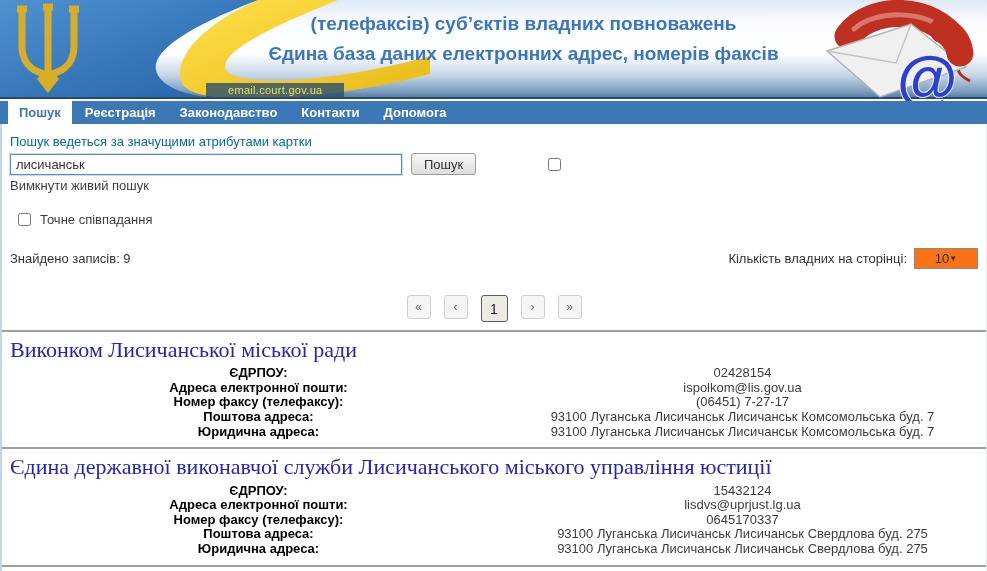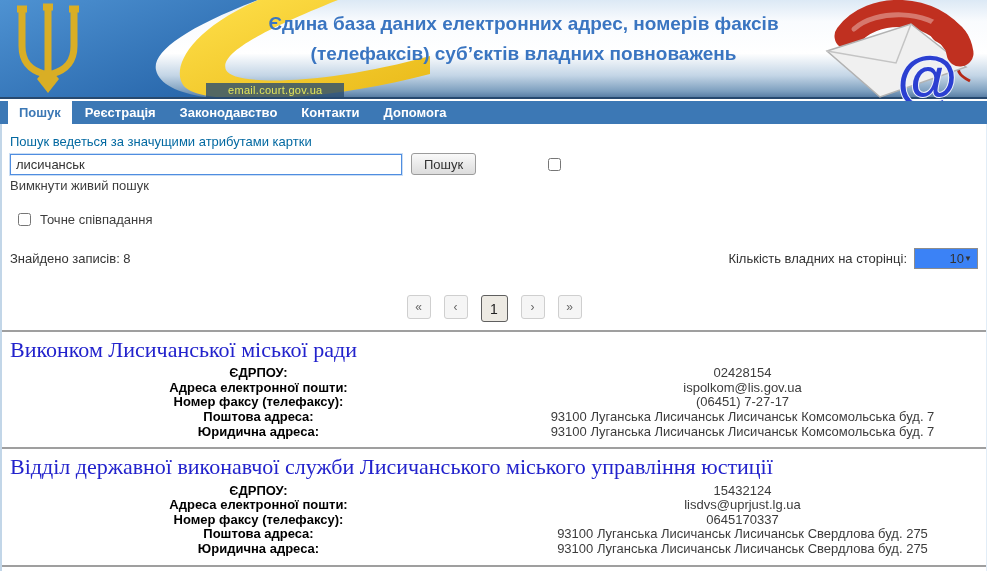--- a/index.html
+++ b/index.html
@@ -35,22 +35,22 @@
     font-family:"Liberation Sans",sans-serif;
     background:linear-gradient(#f9f9f9,#dcdcdc); border:1px solid #9b9b9b; border-radius:3px; cursor:pointer; }
   .lone-checkbox { margin-left:72px; width:13px; height:13px; }
   .live-label { margin-top:3px; color:#3d3d3d; }
   .exact-row { margin-top:19px; display:flex; align-items:center; padding-left:8px; }
   .exact-row input { width:13px; height:13px; }
   .exact-row span { margin-left:9px; color:#3d3d3d; }
 
   .meta-row { margin-top:21px; display:flex; justify-content:space-between; align-items:center; }
   .pp-wrap { display:flex; align-items:center; }
-  .selectbox { display:inline-flex; align-items:center; justify-content:flex-end;
-    width:64px; height:21px; border:1px solid #8c8c8c; background:#3b82f6; padding:0 5px;
+  .selectbox { display:inline-flex; align-items:center; justify-content:center;
+    width:64px; height:21px; border:1px solid #8c8c8c; background:#f97316; padding:0 5px;
     margin-left:7px; cursor:pointer; }
   .selectbox .arr { font-size:8px; color:#333; }
 
   .pagination { margin-top:26px; display:flex; justify-content:center; gap:13px; }
   .pagination button { min-width:24px; height:24px; background:#f5f5f5; border:1px solid #cfcfcf;
     border-radius:3px; color:#666; font-size:12px; cursor:pointer; font-family:"Liberation Sans",sans-serif; }
   .pagination button.current { min-width:27px; height:27px; background:#edeae3;
     border:1px solid #5f5f5f; color:#222; font-size:14px; }
 
   
@@ -101,22 +101,22 @@
       <path d="M44 29 C66 9 118 10 138 33" stroke="rgba(255,255,255,.35)" stroke-width="5" fill="none" stroke-linecap="round"></path>
       <g>
         <polygon points="17,51 101,24 156,67 70,97" fill="#f0f0f0" stroke="#b2b2b2" stroke-width="1.5"></polygon>
         <polyline points="17,51 86,63 101,24" fill="none" stroke="#c4c4c4" stroke-width="1.5"></polyline>
       </g>
       <path d="M133 30 C142 34 148 40 150 53" stroke="#c03020" stroke-width="27" fill="none" stroke-linecap="round"></path>
       <text x="87" y="99" font-size="62" font-weight="bold" fill="#2b3fd1" stroke="#eef2fb" stroke-width="2" paint-order="stroke" font-family="Liberation Sans, sans-serif">@</text>
     </svg>
 
     <div class="hdr-title">
+      <div>(телефаксів) суб’єктів владних повноважень</div>
       <div>Єдина база даних електронних адрес, номерів факсів</div>
-      <div>(телефаксів) суб’єктів владних повноважень</div>
     </div>
     <div class="email-badge">email.court.gov.ua</div>
   </header>
 
   <nav>
     <a class="active">Пошук</a>
     <a>Реєстрація</a>
     <a>Законодавство</a>
     <a>Контакти</a>
     <a>Допомога</a>
@@ -132,21 +132,21 @@
       <input class="lone-checkbox" type="checkbox" style="">
     </div>
     <div class="live-label">Вимкнути живий пошук</div>
 
     <div class="exact-row">
       <input type="checkbox" style="">
       <span>Точне співпадання</span>
     </div>
 
     <div class="meta-row">
-      <span>Знайдено записів: 8</span>
+      <span>Знайдено записів: 9</span>
       <span class="pp-wrap">
         <span>Кількість владних на сторінці:</span>
         <span class="selectbox">
           <span>10</span>
           <span class="arr">▼</span>
         </span>
       </span>
     </div>
 
     <div class="pagination">
@@ -177,21 +177,21 @@
           <span class="flabel">Поштова адреса:</span>
           <span class="fvalue">93100 Луганська Лисичанськ Лисичанськ Комсомольська буд. 7</span>
         </div>
         <div class="frow">
           <span class="flabel">Юридична адреса:</span>
           <span class="fvalue">93100 Луганська Лисичанськ Лисичанськ Комсомольська буд. 7</span>
         </div>
       </article>
 
       <article class="record">
-        <h2>Відділ державної виконавчої служби Лисичанського міського управління юстиції</h2>
+        <h2>Єдина державної виконавчої служби Лисичанського міського управління юстиції</h2>
         <div class="frow">
           <span class="flabel">ЄДРПОУ:</span>
           <span class="fvalue">15432124</span>
         </div>
         <div class="frow">
           <span class="flabel">Адреса електронної пошти:</span>
           <span class="fvalue">lisdvs@uprjust.lg.ua</span>
         </div>
         <div class="frow">
           <span class="flabel">Номер факсу (телефаксу):</span>

